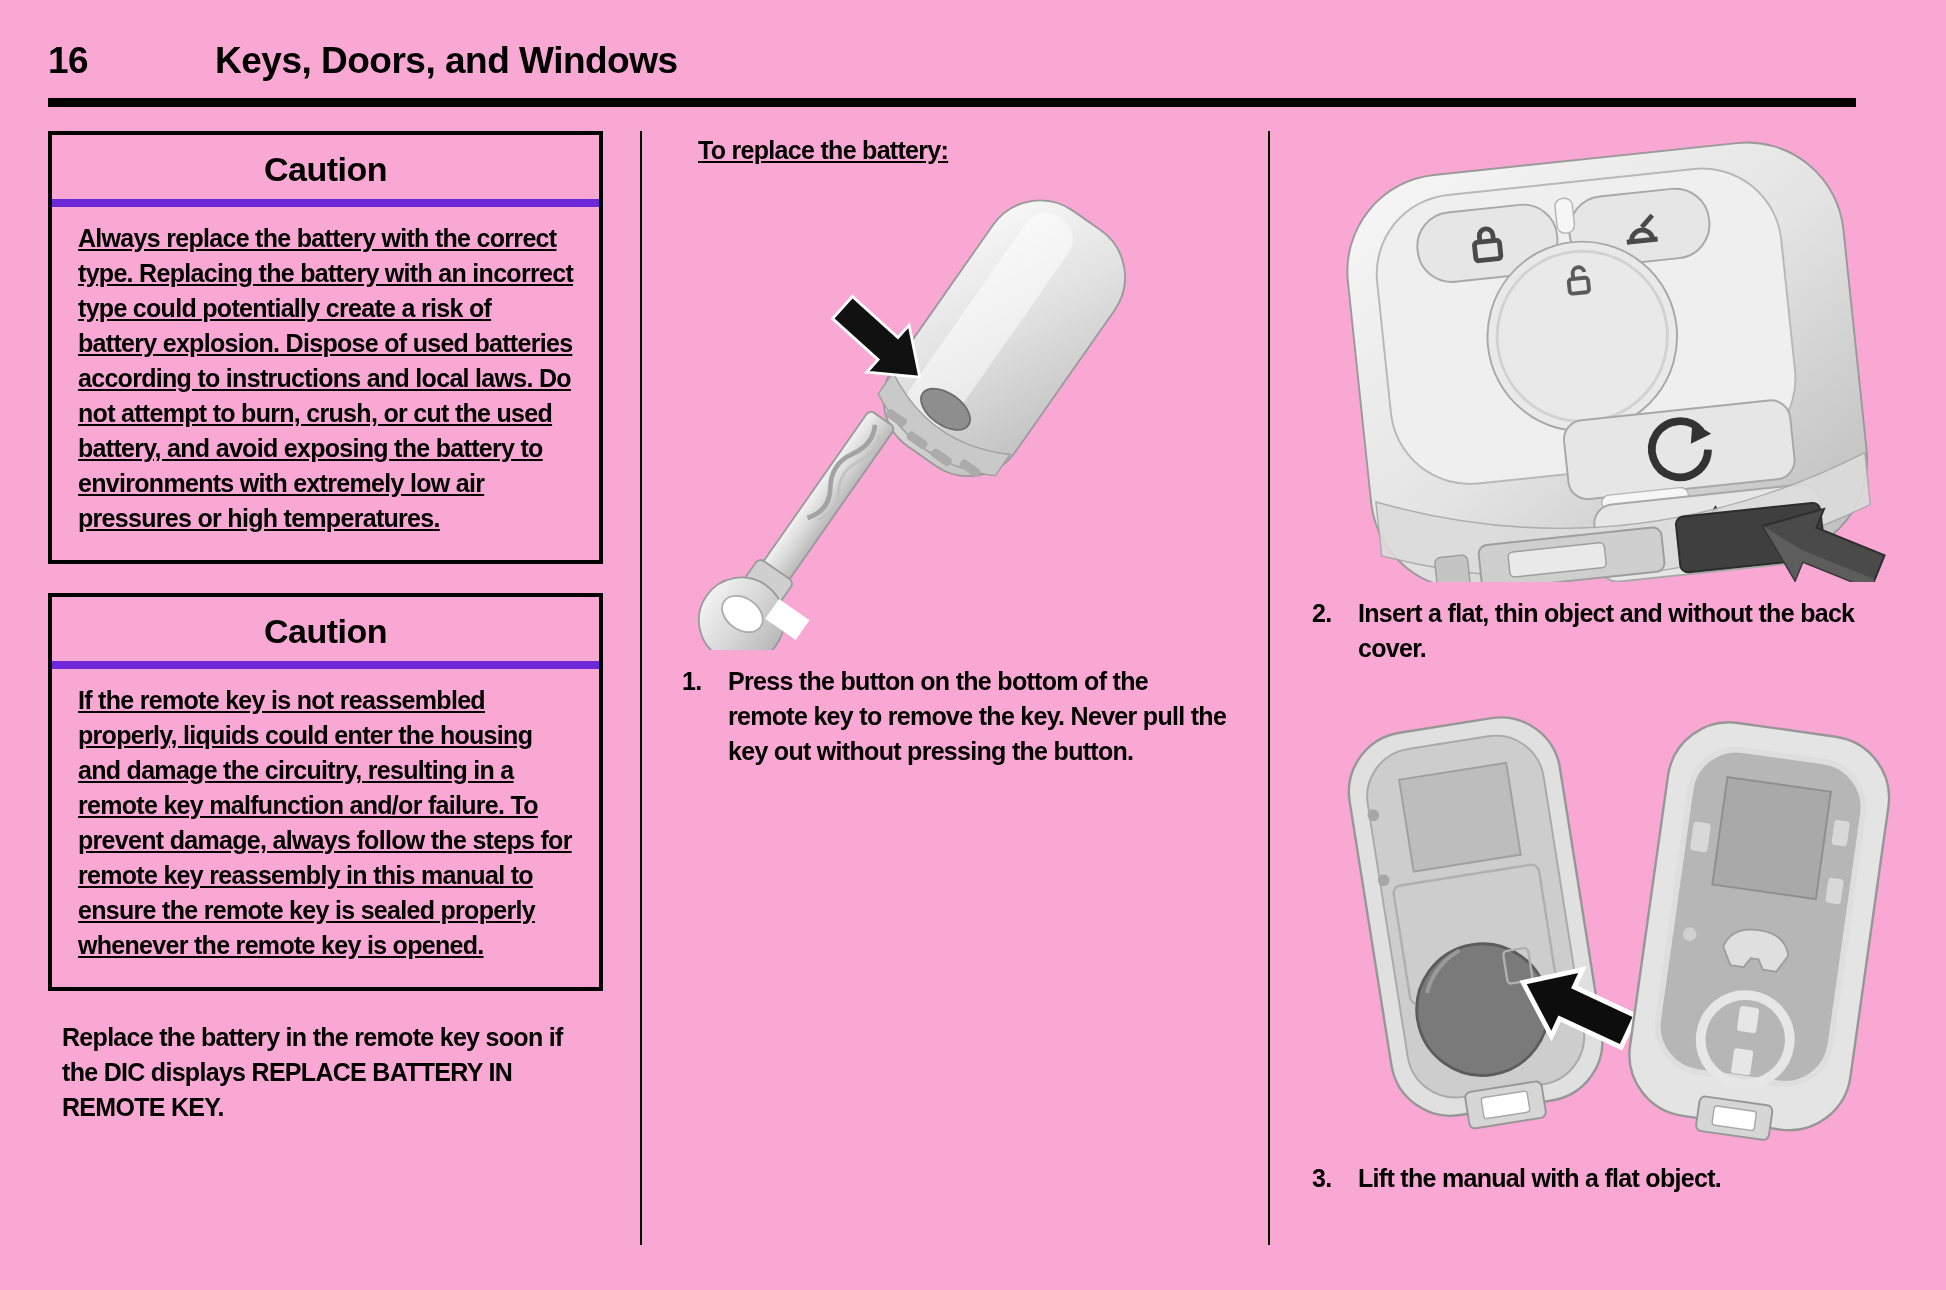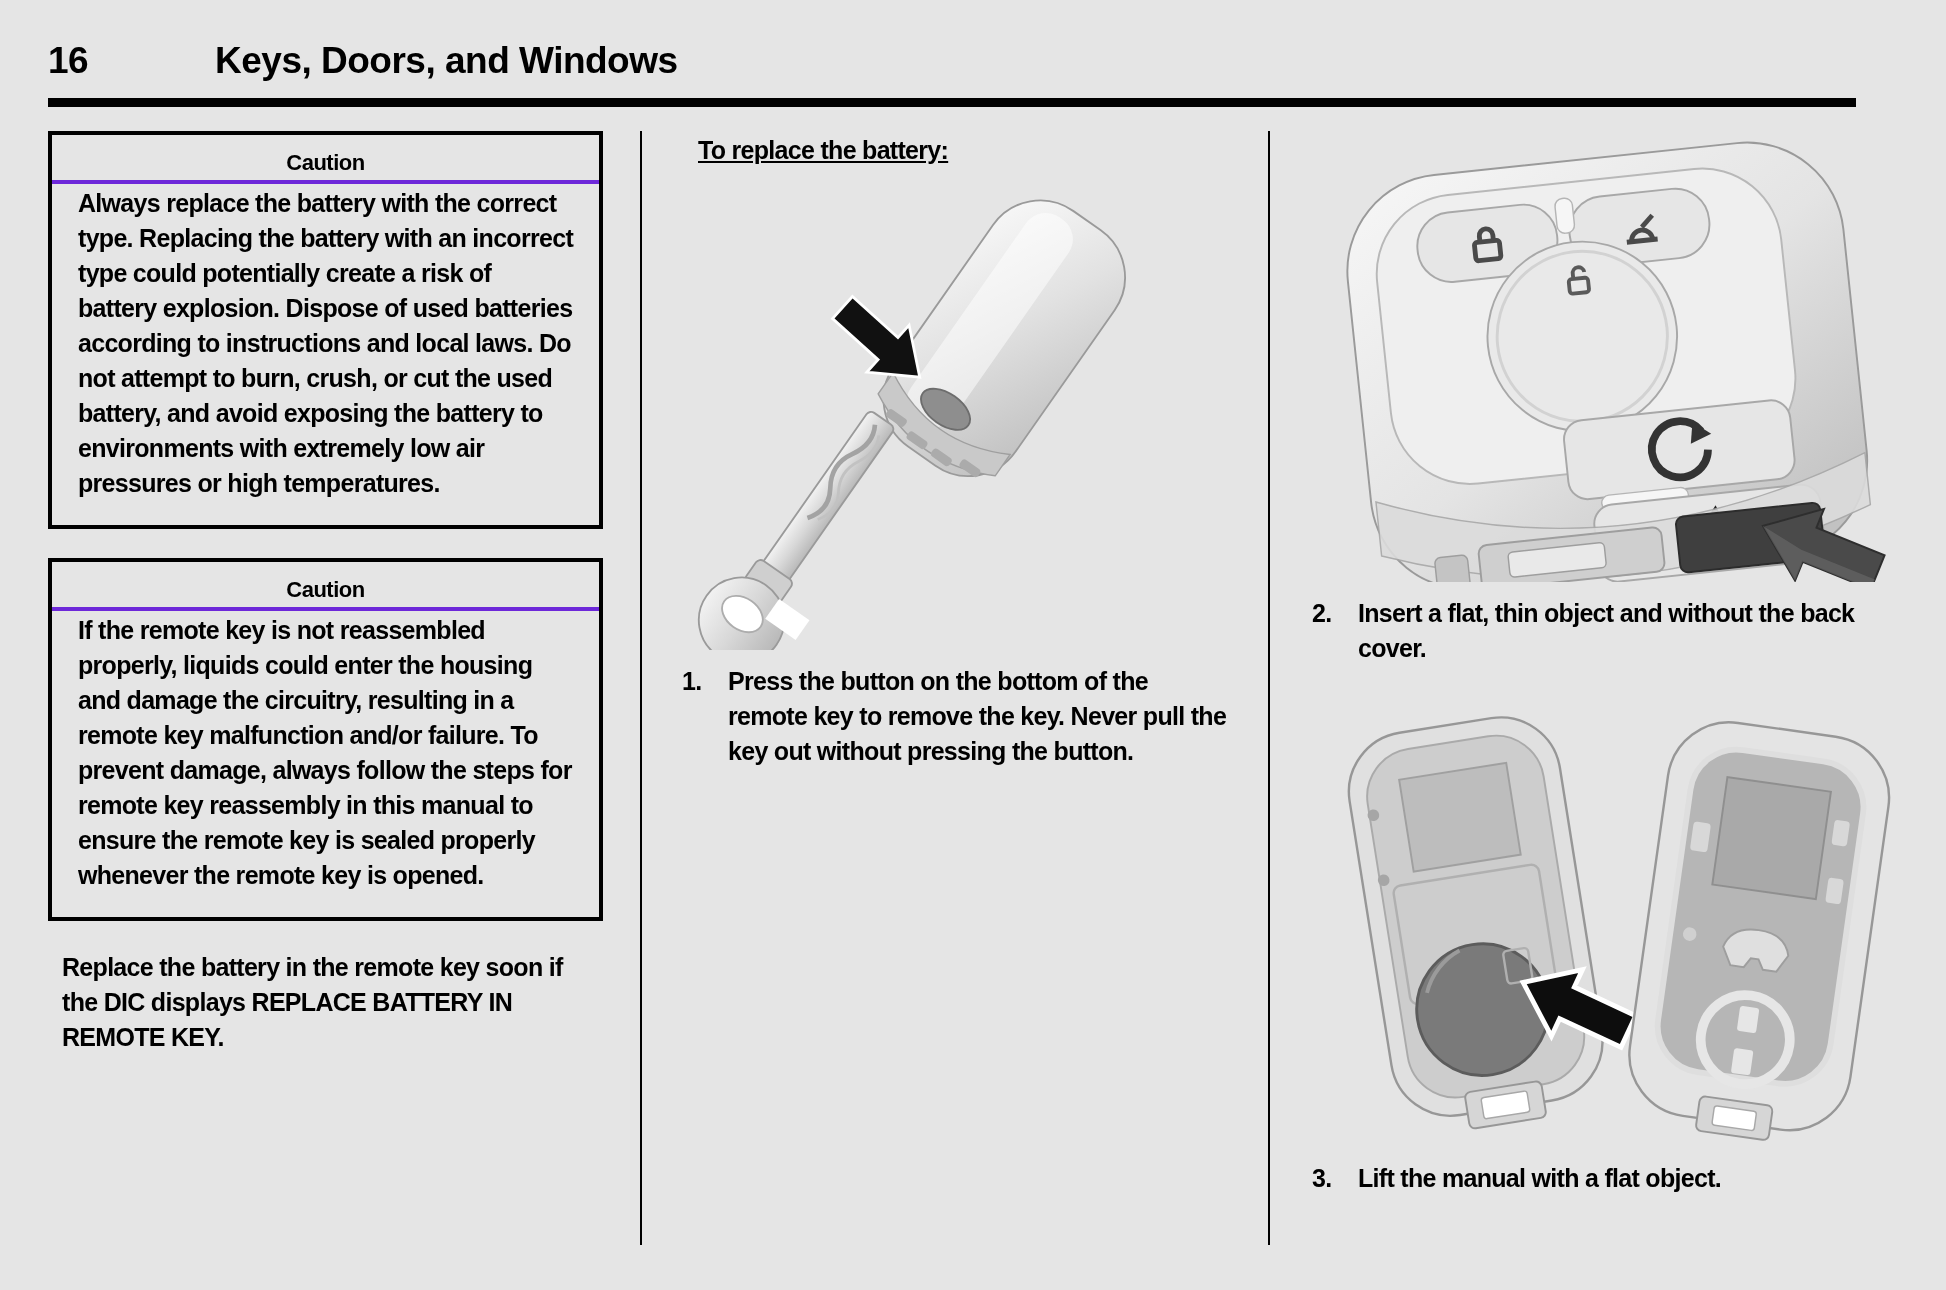--- a/index.html
+++ b/index.html
@@ -1,36 +1,36 @@
 <!DOCTYPE html>
 <html><head>
 <meta charset="utf-8">
 <style>
   html,body{margin:0;padding:0;background:#fff;width:1946px;height:1290px;overflow:hidden;}
   body{font-family:"Liberation Sans",sans-serif;color:#000;-webkit-font-smoothing:antialiased;}
-  .page{position:relative;width:1946px;height:1290px;background:#e5e5e5;}
+  .page{position:relative;width:1946px;height:1290px;background:#f9a8d4;}
 
   
   .hdr{display:flex;align-items:baseline;padding:40px 0 0 48px;}
   .hdr .pnum{font-size:37px;font-weight:bold;letter-spacing:-0.5px;width:167px;}
   .hdr .ptitle{font-size:37px;font-weight:bold;letter-spacing:-0.5px;margin:0;}
   .hdr-rule{margin:16px 0 0 48px;width:1808px;height:9px;background:#000;}
 
   
   .columns{display:flex;margin-top:24px;height:1114px;align-items:stretch;}
   .col{box-sizing:border-box;}
   .col1{width:555px;margin-left:48px;}
   .col2{width:592px;margin-left:37px;border-left:2px solid #000;padding-left:40px;}
   .col3{flex:1;margin-left:36px;border-left:2px solid #000;padding-left:42px;padding-right:30px;}
 
   
   .bodytext{font-size:25px;line-height:35px;font-weight:bold;letter-spacing:-0.7px;}
   .caution-box{border:4px solid #000;margin-bottom:29px;}
-  .caution-title{font-size:22px;font-weight:bold;text-align:center;padding:15px 0 4px 0;border-bottom:4px solid #6d28d9;letter-spacing:-0.5px;}
-  .caution-body{padding:2px 24px 24px 26px;}
+  .caution-title{font-size:34px;font-weight:bold;text-align:center;padding:15px 0 10px 0;border-bottom:8px solid #6d28d9;letter-spacing:-0.5px;}
+  .caution-body{padding:14px 24px 24px 26px;text-decoration:underline;}
   .plain-para{margin:12px;padding:0 4px 0 2px;}
 
   .intro{margin:2px 0 0 16px;text-decoration:underline;}
   .step{display:flex;margin-top:14px;}
   .step .num{width:46px;flex:0 0 46px;}
   .step .txt{flex:1;}
 
   figure{margin:0;padding:0;}
   .figA{margin-top:18px;}
   .figB{margin-top:6px;}

